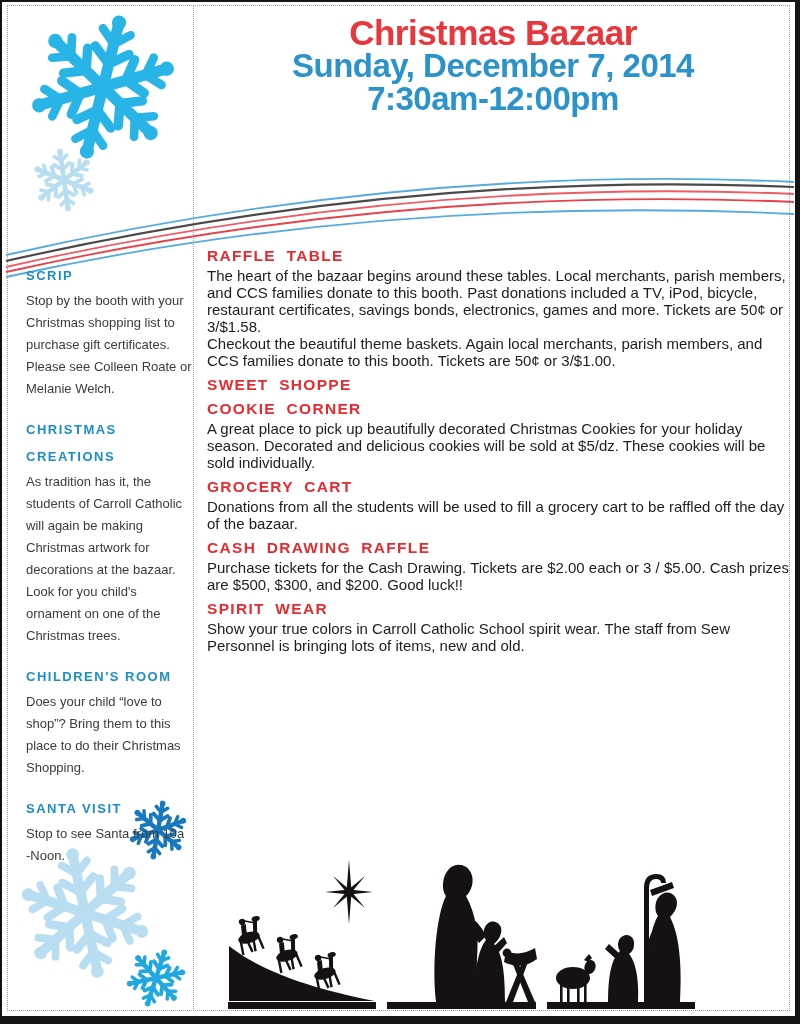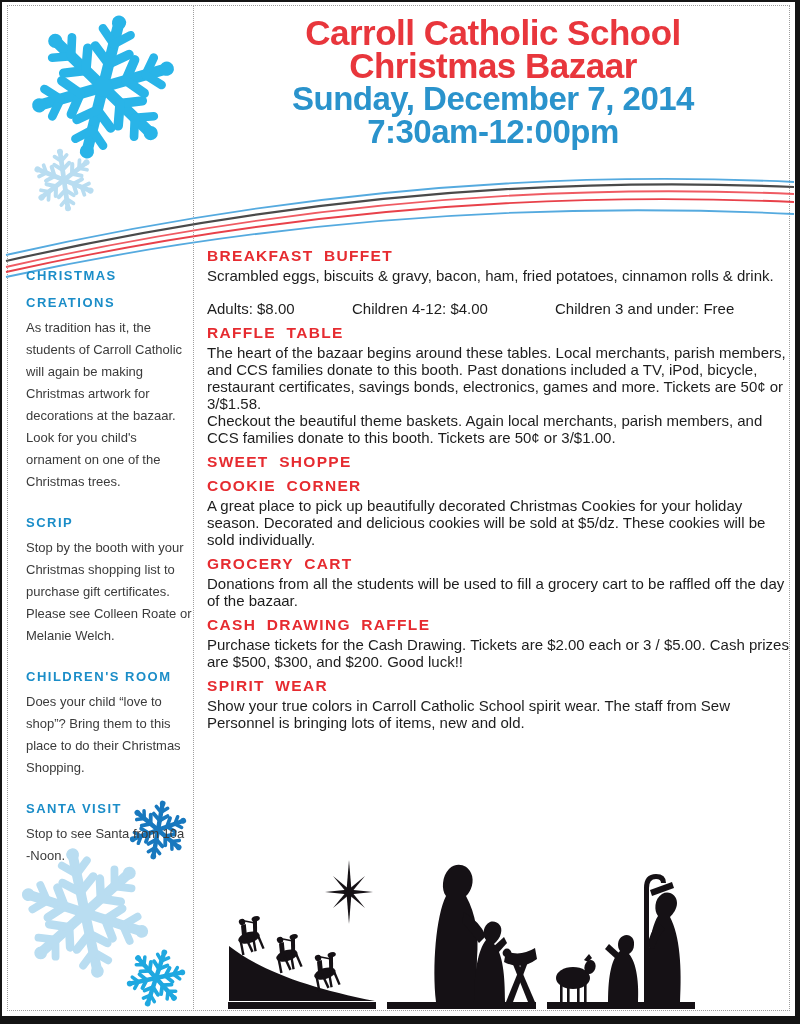--- a/index.html
+++ b/index.html
@@ -96,55 +96,45 @@
       <use href="#sfwhole"></use>
     </svg>
   <svg class="sf sf-pale-big" viewBox="-50 -50 100 100">
       <use href="#sfwhole"></use>
     </svg>
   <svg class="sf sf-cyan-bot" viewBox="-50 -50 100 100">
       <use href="#sfwhole"></use>
     </svg>
 
   <header class="masthead">
-    <div class="m-line m-red">Carroll Catholic School</div>
     <div class="m-line m-red">Christmas Bazaar</div>
     <div class="m-line m-blue">Sunday, December 7, 2014</div>
     <div class="m-line m-blue">7:30am-12:00pm</div>
   </header>
 
   <aside class="sidebar">
     <div class="sb-sec">
+      <div class="sb-h">SCRIP</div>
+      <p class="sb-b">Stop by the booth with your Christmas shopping list to purchase gift certificates. Please see Colleen Roate or Melanie Welch.</p>
+    </div>
+    <div class="sb-sec">
       <div class="sb-h">CHRISTMAS CREATIONS</div>
       <p class="sb-b">As tradition has it, the students of Carroll Catholic will again be making Christmas artwork for decorations at the bazaar. Look for you child's ornament on one of the Christmas trees.</p>
     </div>
     <div class="sb-sec">
-      <div class="sb-h">SCRIP</div>
-      <p class="sb-b">Stop by the booth with your Christmas shopping list to purchase gift certificates. Please see Colleen Roate or Melanie Welch.</p>
-    </div>
-    <div class="sb-sec">
       <div class="sb-h">CHILDREN'S ROOM</div>
       <p class="sb-b">Does your child “love to shop”? Bring them to this place to do their Christmas Shopping.</p>
     </div>
     <div class="sb-sec">
       <div class="sb-h">SANTA VISIT</div>
       <p class="sb-b">Stop to see Santa from 10a -Noon.</p>
     </div>
   </aside>
 
   <main class="content">
-    <div class="sec">
-      <div class="sec-h">BREAKFAST BUFFET</div>
-      <p class="sec-b">Scrambled eggs, biscuits &amp; gravy, bacon, ham, fried potatoes, cinnamon rolls &amp; drink.</p>
-      <div class="prices">
-        <span class="p1">Adults: $8.00</span>
-        <span class="p2">Children 4-12: $4.00</span>
-        <span class="p3">Children 3 and under: Free</span>
-      </div>
-    </div>
     <div class="sec">
       <div class="sec-h">RAFFLE TABLE</div>
       <p class="sec-b">The heart of the bazaar begins around these tables. Local merchants, parish members, and CCS families donate to this booth. Past donations included a TV, iPod, bicycle, restaurant certificates, savings bonds, electronics, games and more. Tickets are 50¢ or 3/$1.58.</p>
     </div>
     <div class="sec">
       <p class="sec-b">Checkout the beautiful theme baskets. Again local merchants, parish members, and CCS families donate to this booth. Tickets are 50¢ or 3/$1.00.</p>
     </div>
     <div class="sec">
       <div class="sec-h">SWEET SHOPPE</div>
     </div>

